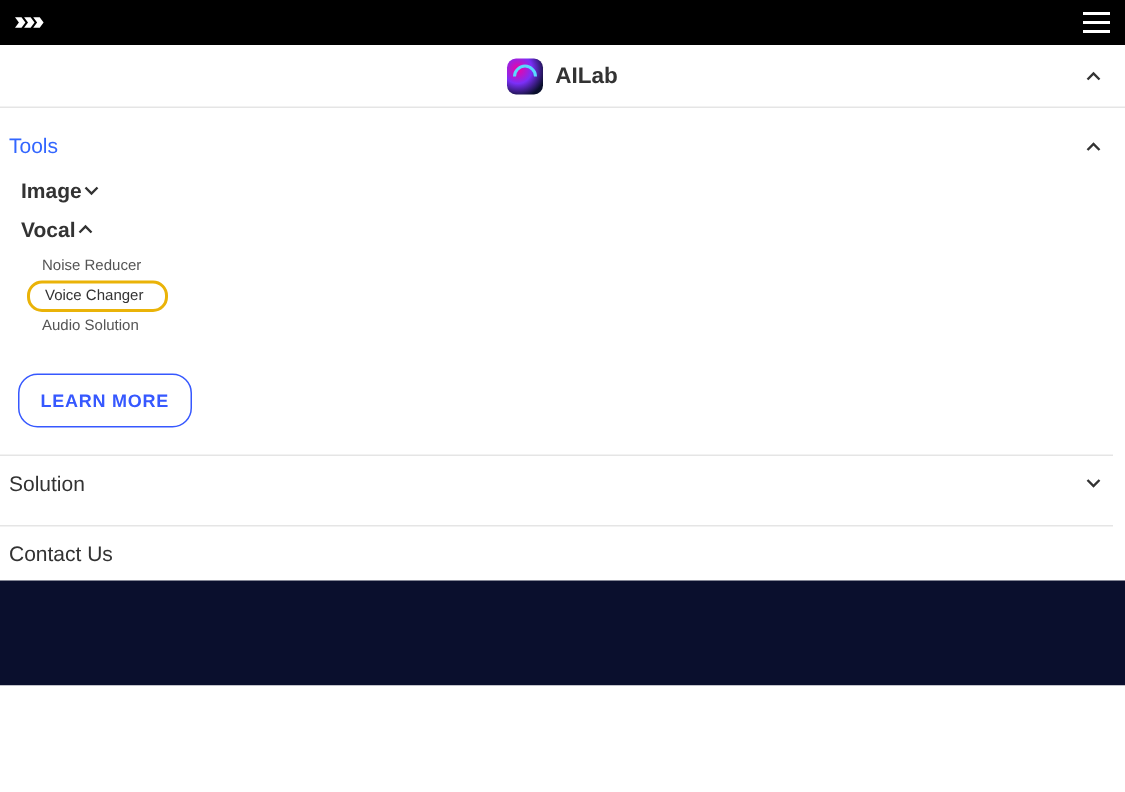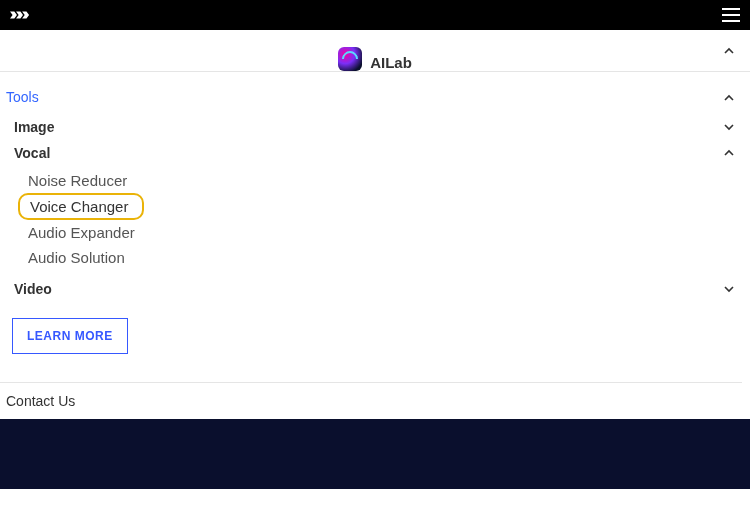--- a/index.html
+++ b/index.html
@@ -2,31 +2,31 @@
 <html><head>
 <meta charset="utf-8">
 <style>
   * { box-sizing: border-box; margin: 0; padding: 0; }
   body { font-family: -apple-system, BlinkMacSystemFont, "Segoe UI", Arial, sans-serif; font-size: 14px; color: #333; width: 750px; }
   .topbar { background: #000; height: 30px; display: flex; align-items: center; justify-content: space-between; padding: 0 10px; }
   .logo { width: 26px; height: 14px; display:flex; align-items:center; }
   .logo svg { display:block; }
   .hamburger { width: 18px; height: 14px; display:flex; flex-direction:column; justify-content:space-between; cursor:pointer; }
   .hamburger span { display:block; height:2px; background:#fff; width:100%; }
-  .app-row { display:flex; align-items:flex-end; justify-content:center; position:relative; height:42px; border-bottom:1px solid #e5e5e5; }
+  .app-row { display:flex; align-items:center; justify-content:center; position:relative; height:42px; border-bottom:1px solid #e5e5e5; }
   .app-row .chev { position:absolute; right:14px; top:50%; transform:translateY(-50%); }
   .app-icon { width:24px; height:24px; border-radius:6px; background: radial-gradient(circle at 30% 30%, #f400a1 0%, #7b2ff7 40%, #0a0f2d 80%); display:flex; align-items:center; justify-content:center; margin-right:8px; position:relative; }
   .app-icon::after { content:""; position:absolute; width:12px; height:12px; border:2px solid #5ad8ff; border-right-color:transparent; border-bottom-color:transparent; border-radius:50%; transform:rotate(45deg); }
   .app-title { font-weight:700; font-size:15px; }
   .section-row { display:flex; align-items:flex-end; justify-content:space-between; padding:9px 6px 9px 6px; cursor:pointer; }
   .section-row.link { color:#3366ff; }
-  .group-row { display:flex; align-items:center; justify-content:space-between; padding:5px 6px 5px 14px; font-weight:700; cursor:pointer; }
-  .subitem { padding:4px 6px 4px 28px; font-size:15px; color:#555; cursor:pointer; }
+  .group-row { display:flex; align-items:center; padding:5px 6px 5px 14px; font-weight:700; cursor:pointer; }
+  .subitem { padding:4px 6px 4px 28px; font-size:10px; color:#555; cursor:pointer; }
   .subitem.active { border:2px solid #eab308; border-radius:10px; display:inline-block; margin-left:18px; padding:3px 14px 3px 10px; color:#333; }
-  .learn-btn { margin:16px 0 18px 12px; display:inline-block; border:1px solid #3658ff; color:#3658ff; font-weight:700; letter-spacing:.5px; font-size:12px; padding:10px 14px; border-radius:0; cursor:pointer; }
+  .learn-btn { margin:16px 0 18px 12px; display:inline-block; border:1px solid #3658ff; color:#3658ff; font-weight:700; letter-spacing:.5px; font-size:12px; padding:10px 14px; border-radius:13px; cursor:pointer; }
   .row-plain { display:flex; align-items:center; justify-content:space-between; padding:10px 6px; border-top:1px solid #e5e5e5; cursor:pointer; }
   .chev { width:14px; height:14px; }
   .chev svg { display:block; }
   .footer { height:70px; background:#0a0f2d; }
   .content { padding: 8px 8px 0 0; }
   .audio-items { padding-top:2px; padding-bottom:6px; }
 </style>
 </head>
 <body>
 
@@ -82,35 +82,34 @@
     <span class="chev">
       <svg viewBox="0 0 14 14" width="14" height="14">
           <polyline points="3,9 7,5 11,9" fill="none" stroke="#333" stroke-width="1.6"></polyline>
         </svg>
     </span>
   </div>
 
   <div class="audio-items">
     <div class="subitem">Noise Reducer</div>
     <div><span class="subitem active">Voice Changer</span></div>
-    <div class="subitem">Audio Expander</div>
     <div class="subitem">Audio Solution</div>
   </div>
 
-  <div class="group-row">
-    <span>Video</span>
+
+  <div class="learn-btn">LEARN MORE</div>
+
+  <div class="row-plain">
+    <span>Solution</span>
     <span class="chev">
       <svg viewBox="0 0 14 14" width="14" height="14">
           <polyline points="3,5 7,9 11,5" fill="none" stroke="#333" stroke-width="1.6"></polyline>
         </svg>
     </span>
   </div>
-
-  <div class="learn-btn">LEARN MORE</div>
-
 
   <div class="row-plain" style="border-top:1px solid #e5e5e5; border-bottom:none;margin-top:10px;">
     <span>Contact Us</span>
   </div>
 
 </div>
 
 <div class="footer"></div>
 
 </body></html>

